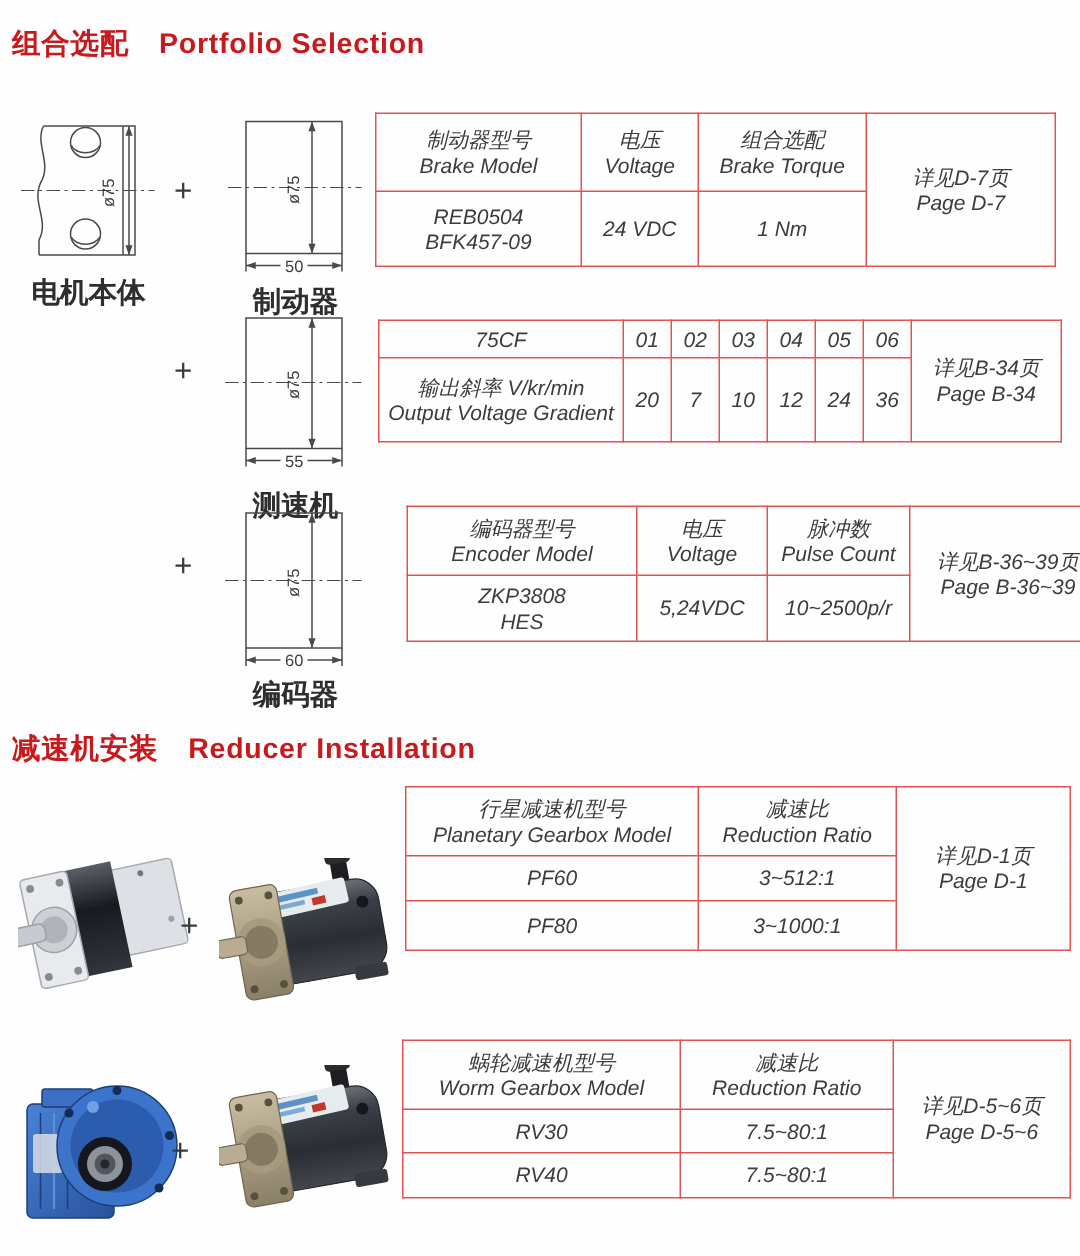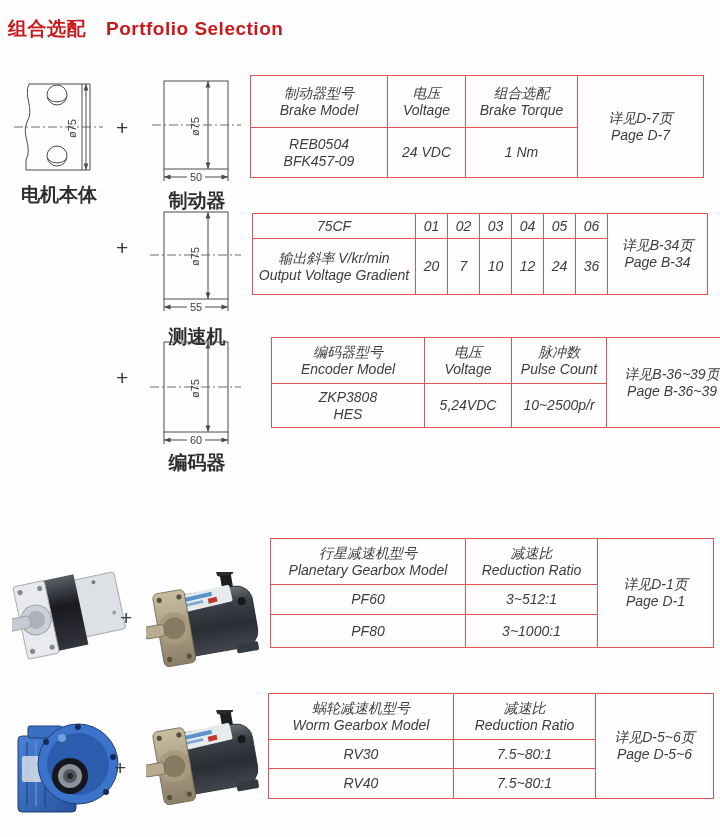--- a/index.html
+++ b/index.html
@@ -209,20 +209,23 @@
       <td>
         <div>ZKP3808</div>
         <div>HES</div>
       </td>
       <td>5,24VDC</td>
       <td>10~2500p/r</td>
     </tr>
   </tbody>
     </table>
 
+  <div class="h1" style="left:8px;top:486px">
+    <span class="zh">减速机安装</span><span class="en">Reducer Installation</span>
+  </div>
 
   <svg class="abs" style="left:12px;top:560px" width="114" height="112" viewBox="0 0 114 112">
     <defs>
       <linearGradient id="pcyl" x1="0" y1="0" x2="0" y2="1">
         <stop offset="0" stop-color="#5a5e66"></stop>
           <stop offset="0.4" stop-color="#191a1f"></stop>
         <stop offset="1" stop-color="#33353c"></stop>
       </linearGradient>
     </defs>
     <g transform="rotate(-12 57 56)">
@@ -272,21 +275,21 @@
       <circle cx="38" cy="21" r="2.6" fill="#55503f"></circle>
       <circle cx="18" cy="81" r="2.6" fill="#55503f"></circle>
       <circle cx="38" cy="81" r="2.6" fill="#55503f"></circle>
       <circle cx="28" cy="51" r="16" fill="#a79a7f"></circle>
       <circle cx="28" cy="51" r="11" fill="#857a62"></circle>
       <rect x="-2" y="45" width="20" height="12" rx="3" fill="#b9ac90" stroke="#6e654f" stroke-width="0.8"></rect>
       <rect x="86" y="78" width="22" height="9" rx="2" fill="#353a40"></rect>
     </g>
   </svg>
 
-  <table class="t" style="left:270px;top:538px;width:443px">
+  <table class="t" style="left:270px;top:524px;width:443px">
     <colgroup>
         <col style="width:195px">
         <col style="width:132px">
         <col style="width:116px">
       </colgroup>
     <tbody>
         <tr style="height:46px">
       <td>
         <div>行星减速机型号</div>
         <div>Planetary Gearbox Model</div>

